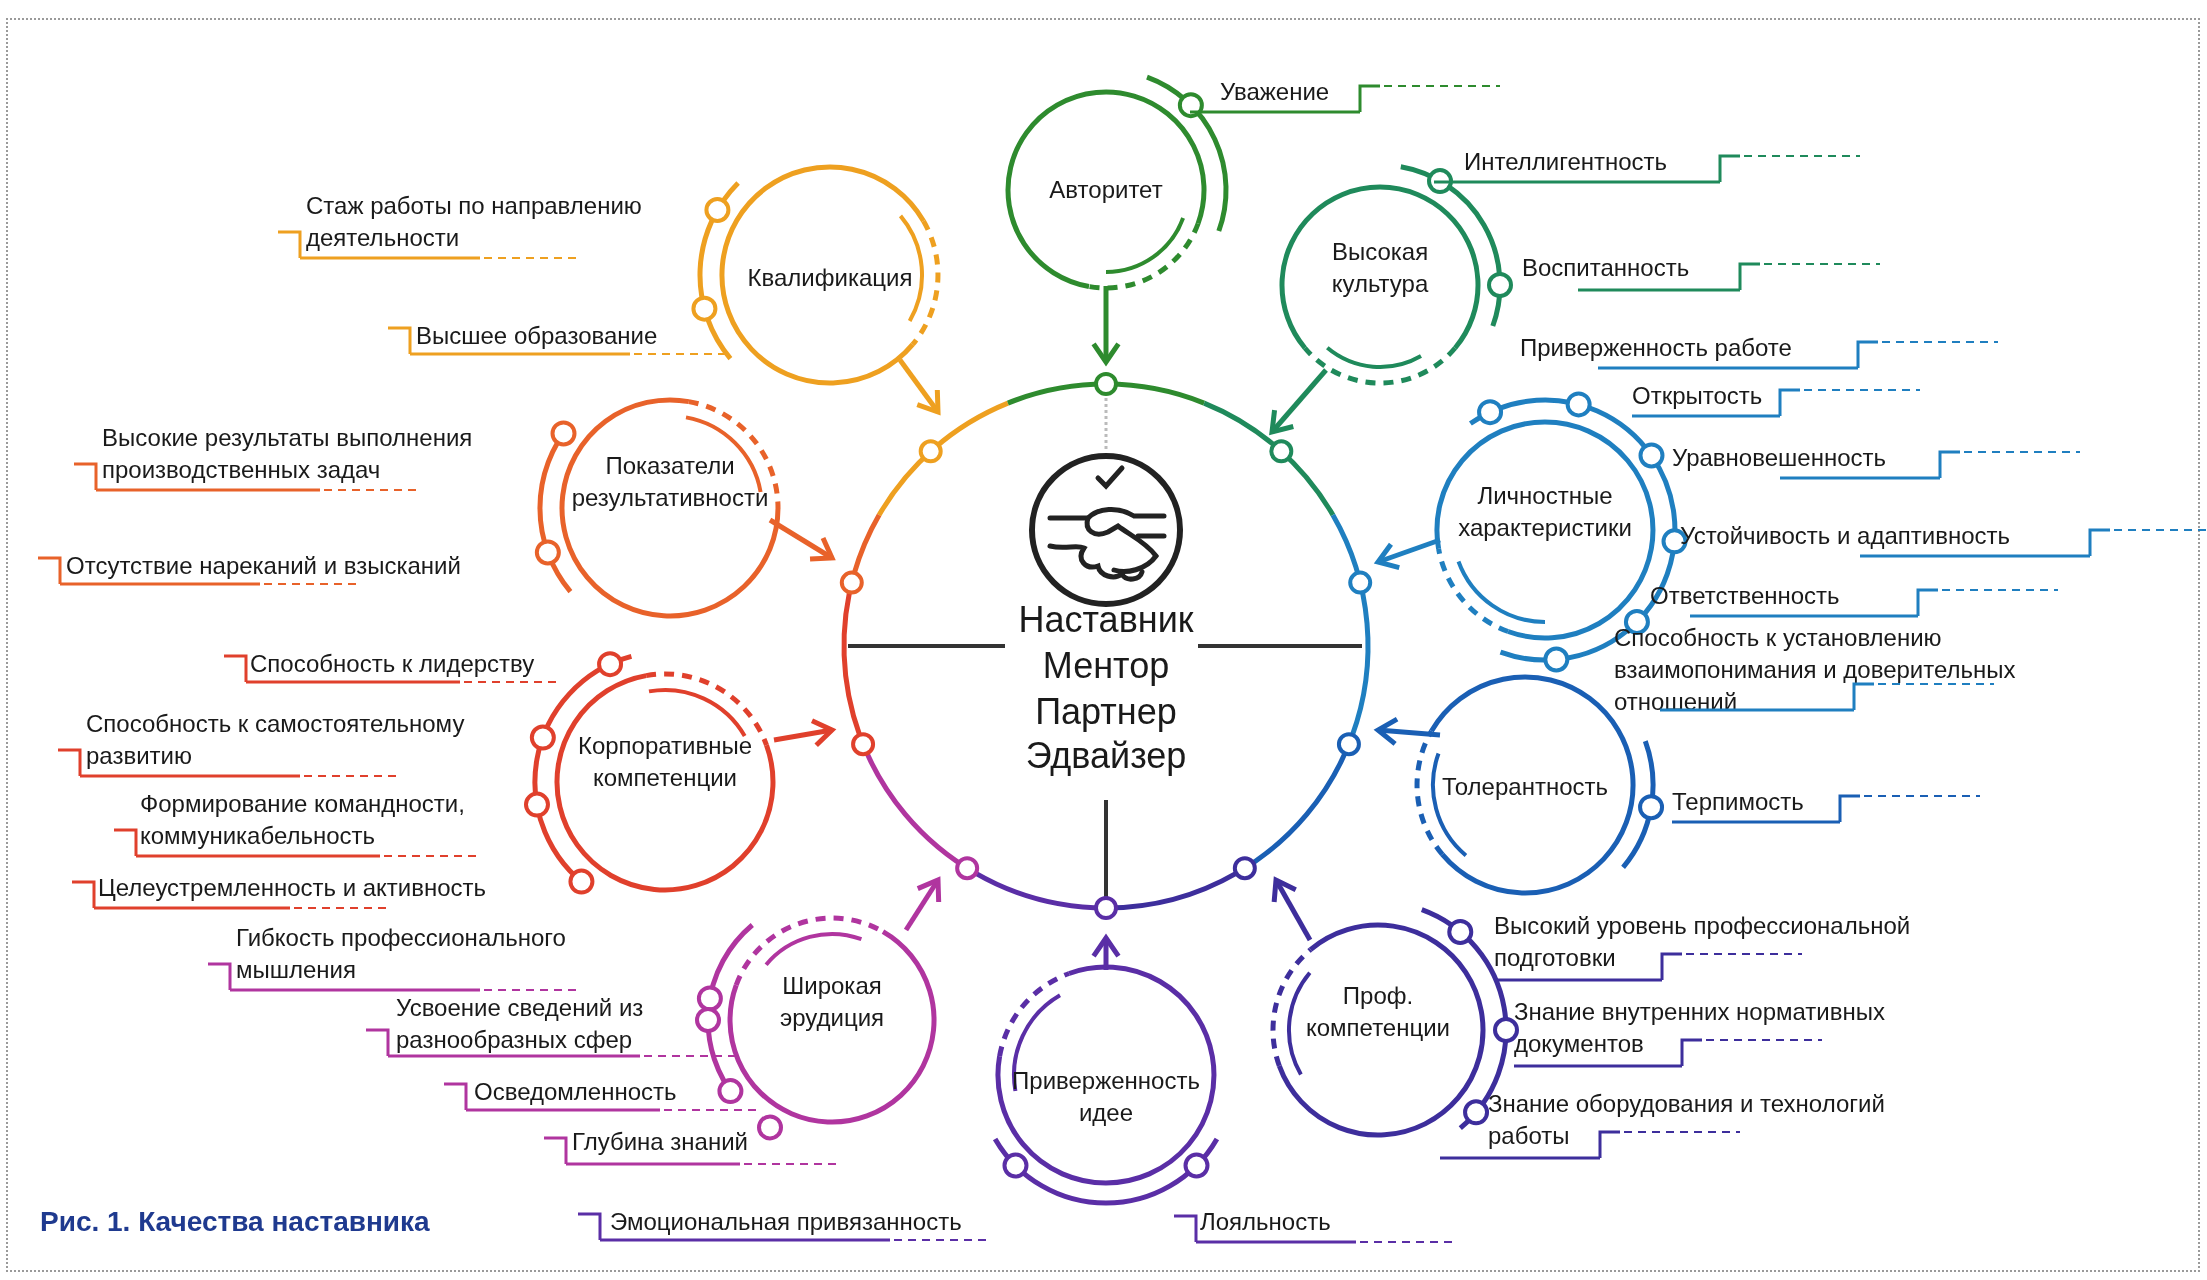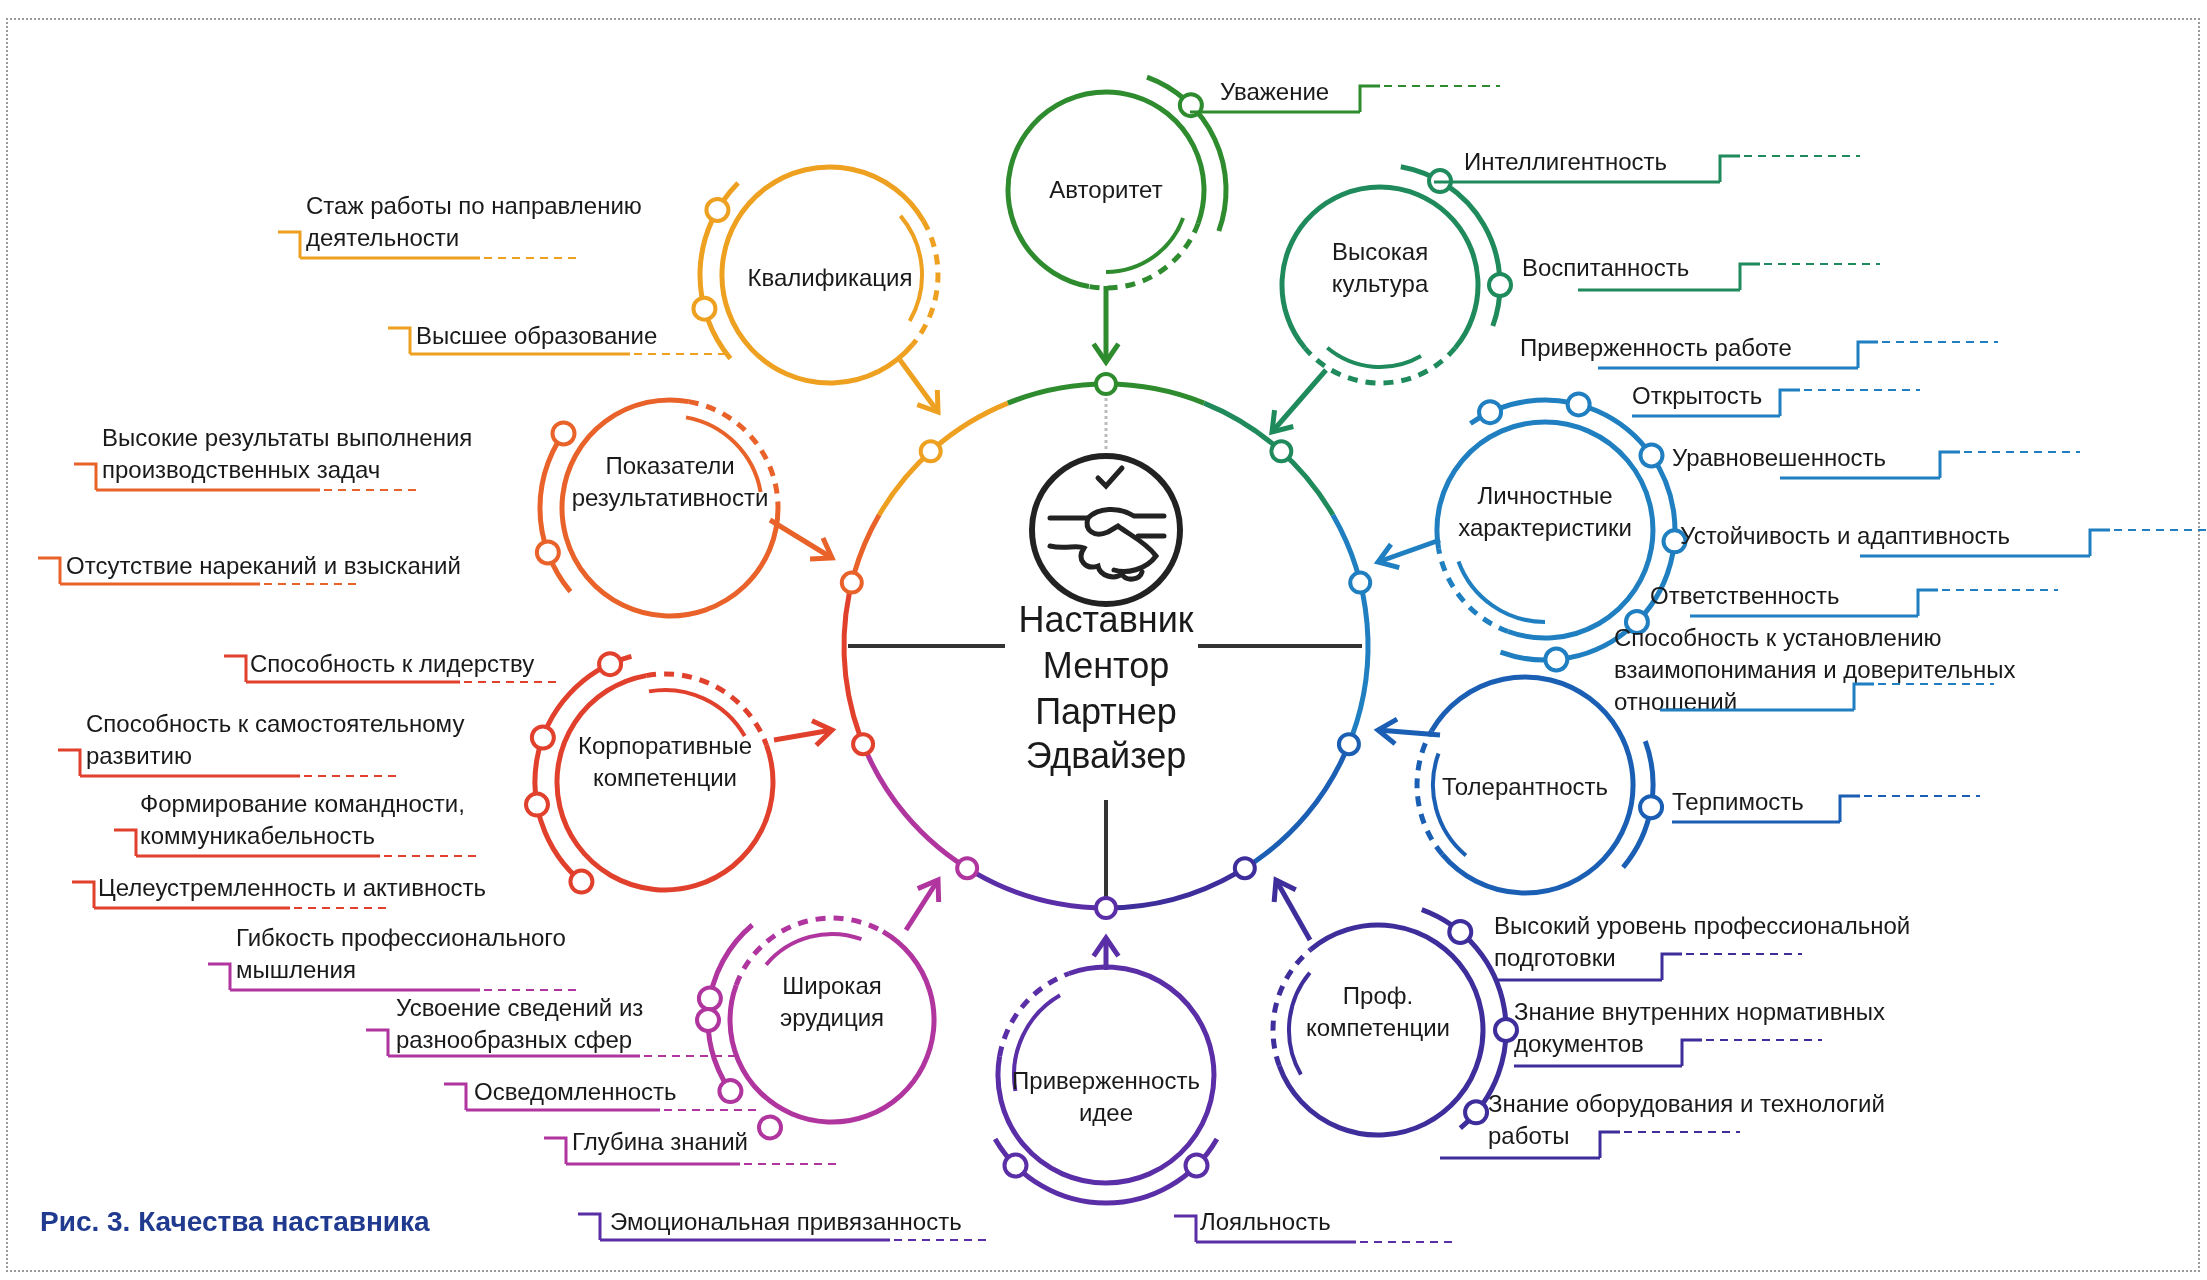--- a/index.html
+++ b/index.html
@@ -310,13 +310,13 @@
         <line x1="470" y1="258" x2="580" y2="258" stroke="#eea020" stroke-width="2" stroke-dasharray="8 6"></line>
         <circle cx="704.4296425824211" cy="308.64647586332774" r="11" fill="#fff" stroke="#eea020" stroke-width="4"></circle>
         <text x="416" y="344" class="item-text">Высшее образование</text>
         <line x1="410" y1="354" x2="630" y2="354" stroke="#eea020" stroke-width="3"></line>
         <path d="M410,354 L410,328 L388,328" fill="none" stroke="#eea020" stroke-width="3"></path>
         <line x1="620" y1="354" x2="730" y2="354" stroke="#eea020" stroke-width="2" stroke-dasharray="8 6"></line>
       </g>
     </g>
 </svg>
 
-<div class="caption">Рис. 3. Качества наставника</div>
+<div class="caption">Рис. 1. Качества наставника</div>
 
 </body></html>

